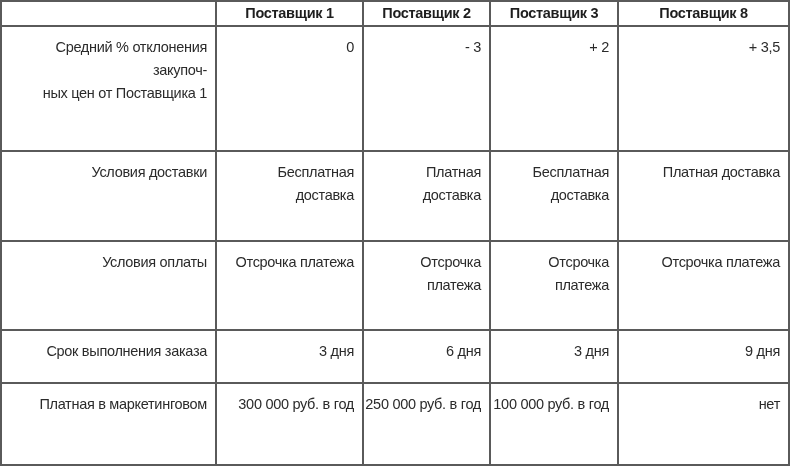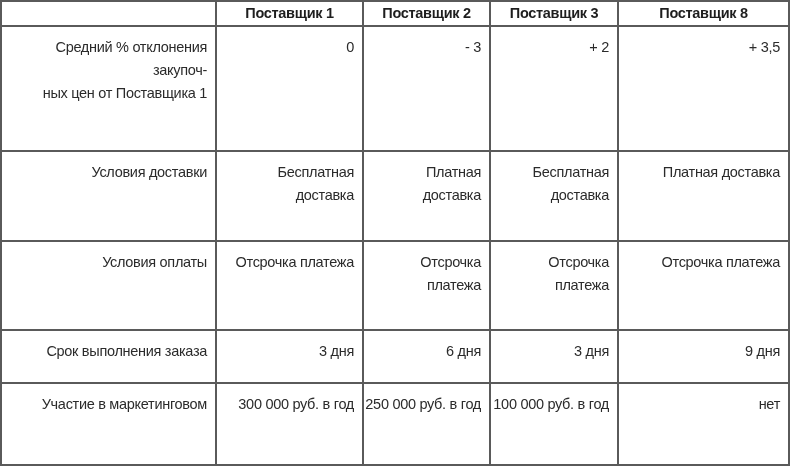--- a/index.html
+++ b/index.html
@@ -73,21 +73,21 @@
       <td>Отсрочка платежа</td>
     </tr>
     <tr class="r1">
       <td><span>Срок выполнения заказа</span></td>
       <td>3 дня</td>
       <td>6 дня</td>
       <td>3 дня</td>
       <td>9 дня</td>
     </tr>
     <tr class="r2">
-      <td><span>Участие в маркетинговом</span><br></td>
+      <td><span>Платная в маркетинговом</span><br></td>
       <td>300 000 руб. в год</td>
       <td>250 000 руб. в год</td>
       <td>100 000 руб. в год</td>
       <td>нет</td>
     </tr>
 
   </tbody>
 </table>
 
 </body></html>

